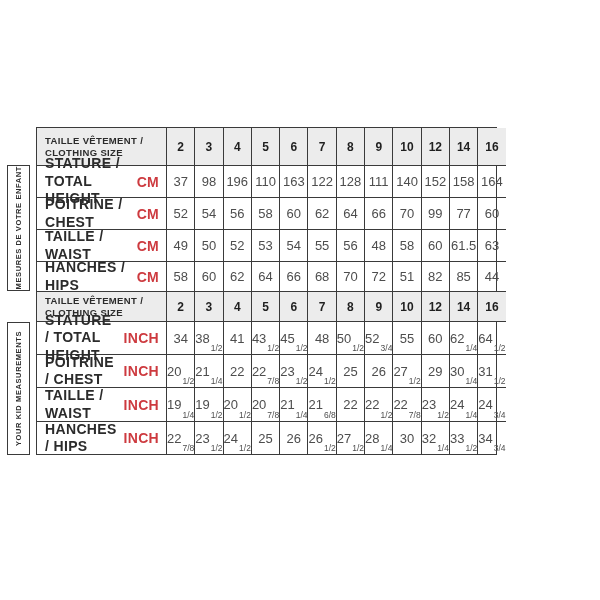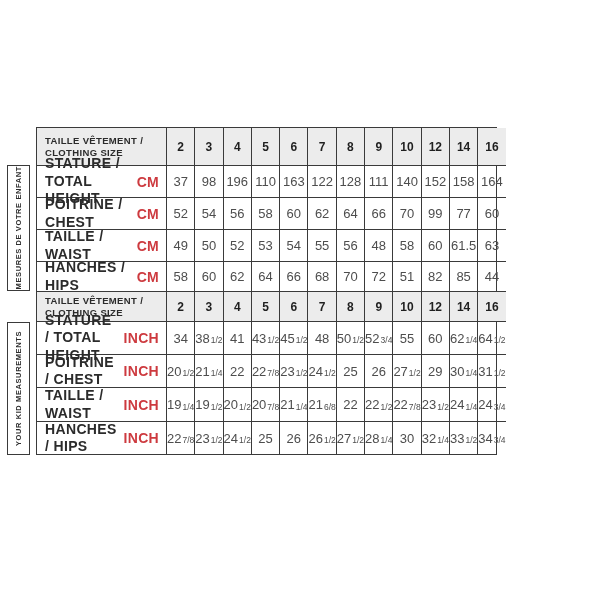--- a/index.html
+++ b/index.html
@@ -46,21 +46,21 @@
   .label-cell{
     justify-content:space-between;
     padding:0 7px 0 8px;
   }
   .row-label{
     font-size:14px;font-weight:bold;letter-spacing:.35px;
     color:#2b2b2b;text-align:left;line-height:1.25;
   }
   .hdr .row-label{font-size:9.5px;}
   .unit{font-size:14px;font-weight:bold;color:#cd3a3f;letter-spacing:.3px;margin-left:4px;flex:none;}
-  .fr{font-size:8.5px;margin-left:1px;letter-spacing:0;position:relative;top:2px;color:#4d4d4d;}
+  .fr{font-size:8.5px;margin-left:1px;letter-spacing:0;position:relative;top:10px;color:#4d4d4d;}
 </style>
 </head>
 <body>
 
 <div class="stage">
 
   <div class="side-box side-box-cm">
     <span class="vtext">MESURES DE VOTRE ENFANT</span>
   </div>
 

